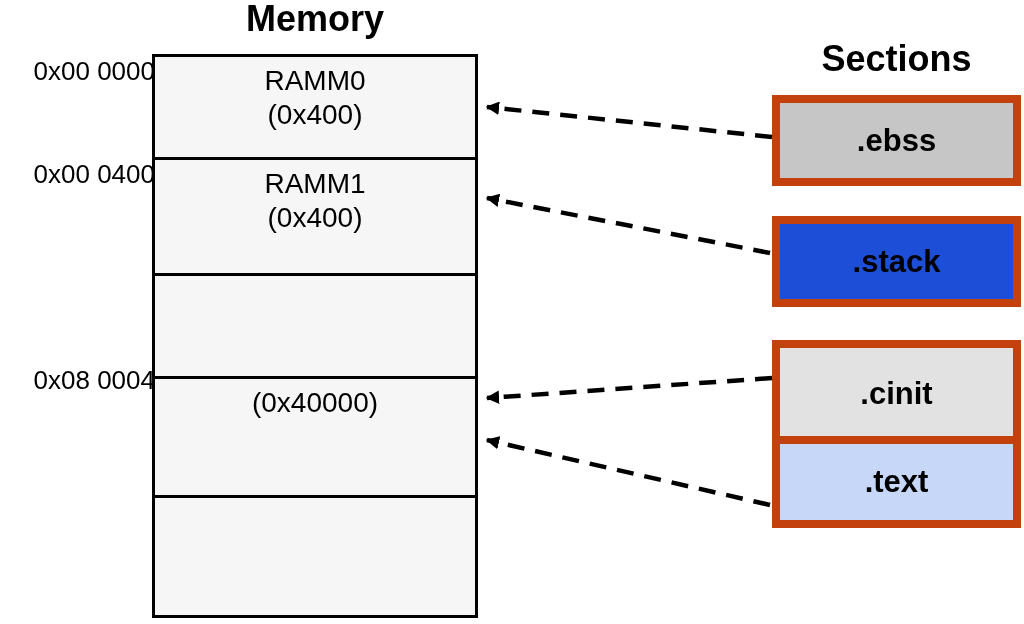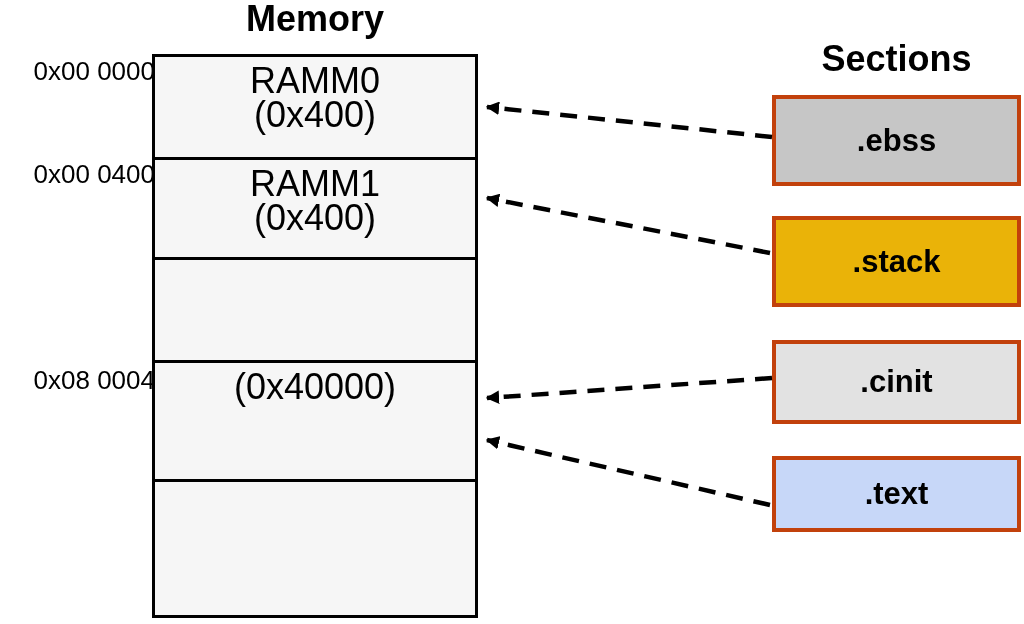--- a/index.html
+++ b/index.html
@@ -51,48 +51,48 @@
     box-sizing: border-box;
     border: 3px solid #000000;
     background: #f6f6f6;
     display: flex;
     flex-direction: column;
   }
   .mem-block {
     box-sizing: border-box;
     text-align: center;
     padding-top: 7px;
-    font-size: 36px;
+    font-size: 28px;
     line-height: 34px;
     color: #000000;
   }
   .mem-block + .mem-block { border-top: 3px solid #000000; }
   .mem-block-0 { height: 100px; }
-  .mem-block-1 { height: 100px; }
+  .mem-block-1 { height: 116px; }
   .mem-block-2 { height: 103px; }
   .mem-block-3 { height: 119px; }
   .mem-block-4 { flex: 1; }
 
   .section-box {
     position: absolute;
     left: 772px;
     width: 249px;
     box-sizing: border-box;
-    border: 4px solid #c2410c;
+    border: 8px solid #c2410c;
     display: flex;
     align-items: center;
     justify-content: center;
     font-weight: bold;
     font-size: 31px;
     color: #000000;
   }
   .section-ebss  { top: 95px;  height: 91px; }
   .section-stack { top: 216px; height: 91px; }
-  .section-cinit { top: 340px; height: 84px; }
-  .section-text  { top: 456px; height: 76px; }
+  .section-cinit { top: 340px; height: 108px; }
+  .section-text  { top: 436px; height: 92px; }
 
   .arrows-overlay {
     position: absolute;
     top: 0;
     left: 0;
     pointer-events: none;
   }
   .arrow-line {
     stroke: #000000;
     stroke-width: 4.5;
@@ -130,21 +130,21 @@
     </div>
     <div class="mem-block mem-block-4">
       <div></div>
       <div></div>
     </div>
   </div>
 
   <div class="section-box section-ebss" style="background-color: rgb(198, 198, 198);">
     <span>.ebss</span>
   </div>
-  <div class="section-box section-stack" style="background-color: #eab308;">
+  <div class="section-box section-stack" style="background-color: #1d4ed8;">
     <span>.stack</span>
   </div>
   <div class="section-box section-cinit" style="background-color: rgb(226, 226, 226);">
     <span>.cinit</span>
   </div>
   <div class="section-box section-text" style="background-color: rgb(199, 215, 248);">
     <span>.text</span>
   </div>
 
   <svg class="arrows-overlay" width="1024" height="624" viewBox="0 0 1024 624">

